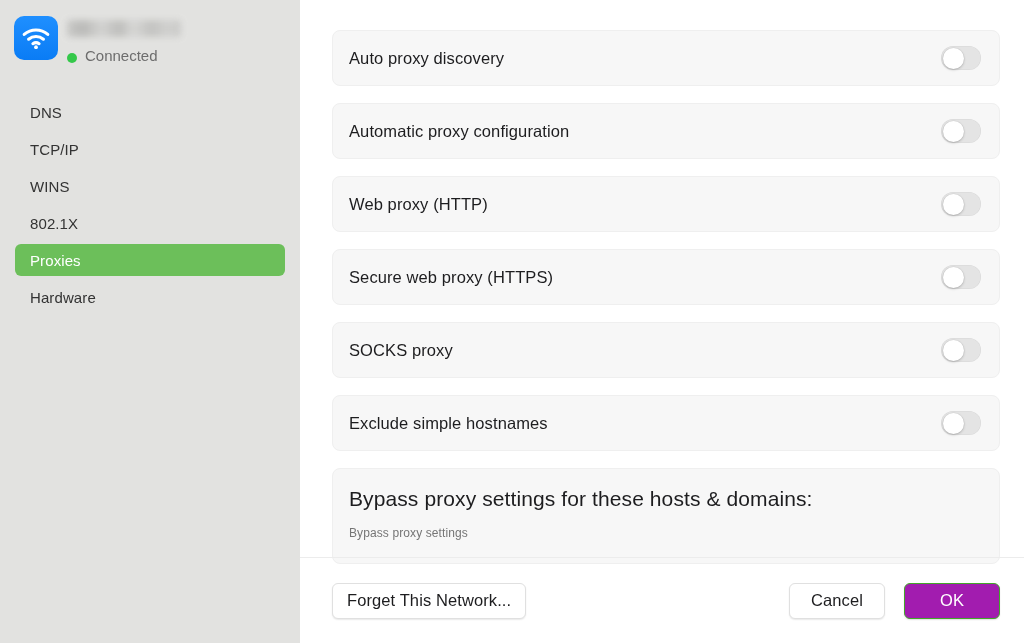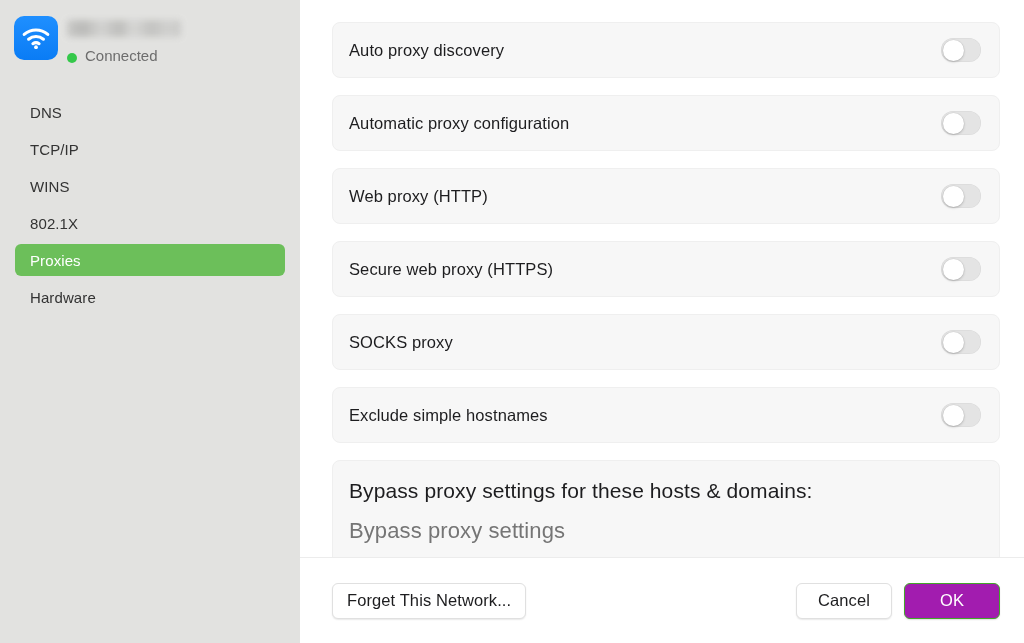--- a/index.html
+++ b/index.html
@@ -48,21 +48,21 @@
     letter-spacing: .1px;
   }
   .nav-item.selected { background: #6cbf5a; color: #ffffff; }
 
   
   .content {
     flex: 1 1 auto; height: 643px; background: #ffffff;
     position: relative;
   }
   .scroll-area {
-    position: absolute; left: 0; top: 0; right: 0; height: 557px;
+    position: absolute; left: 0; top: 8px; right: 0; height: 557px;
     overflow: hidden; padding: 22px 24px 0 32px;
   }
   .row {
     height: 56px; background: #f7f7f7;
     border: 1px solid #efefef; border-radius: 8px;
     display: flex; align-items: center; justify-content: space-between;
     padding: 0 18px 0 16px; margin-bottom: 17px;
   }
   .row-label { font-size: 16.5px; color: #1d1d1f; letter-spacing: .1px; }
 
@@ -77,33 +77,33 @@
     background: #ffffff;
     box-shadow: 0 1px 2.5px rgba(0,0,0,.22), 0 0 0 .5px rgba(0,0,0,.05);
   }
 
   .bypass-card {
     background: #f7f7f7; border: 1px solid #efefef; border-radius: 8px;
     padding: 18px 16px 20px 16px; min-height: 96px;
   }
   .bypass-title { font-size: 21px; color: #1d1d1f; letter-spacing: .1px; }
   .bypass-input {
-    margin-top: 15px; font-size: 22px; color: #a21caf;
+    margin-top: 15px; font-size: 12px; color: #a21caf;
     background: transparent; border: 0; outline: none;
     width: 100%; font-family: "Liberation Sans", sans-serif;
     letter-spacing: .1px;
   }
 
   .footer-divider {
     position: absolute; left: 0; right: 0; top: 557px;
     height: 1px; background: #ececec;
   }
   .footer {
     position: absolute; left: 0; right: 0; top: 558px; height: 85px;
-    display: flex; align-items: center; padding: 0 24px 0 32px;
+    display: flex; align-items: center; padding: 0 24px 0 32px; gap: 7px;
   }
   .btn {
     font-family: "Liberation Sans", sans-serif;
     font-size: 16.5px; color: #1d1d1f;
     background: #ffffff; border: .5px solid #e0e0e0;
     border-radius: 6px; height: 36px; padding: 0 14px;
     box-shadow: 0 1px 1.5px rgba(0,0,0,.09);
     display: inline-flex; align-items: center; justify-content: center;
     white-space: nowrap; letter-spacing: .1px;
   }

